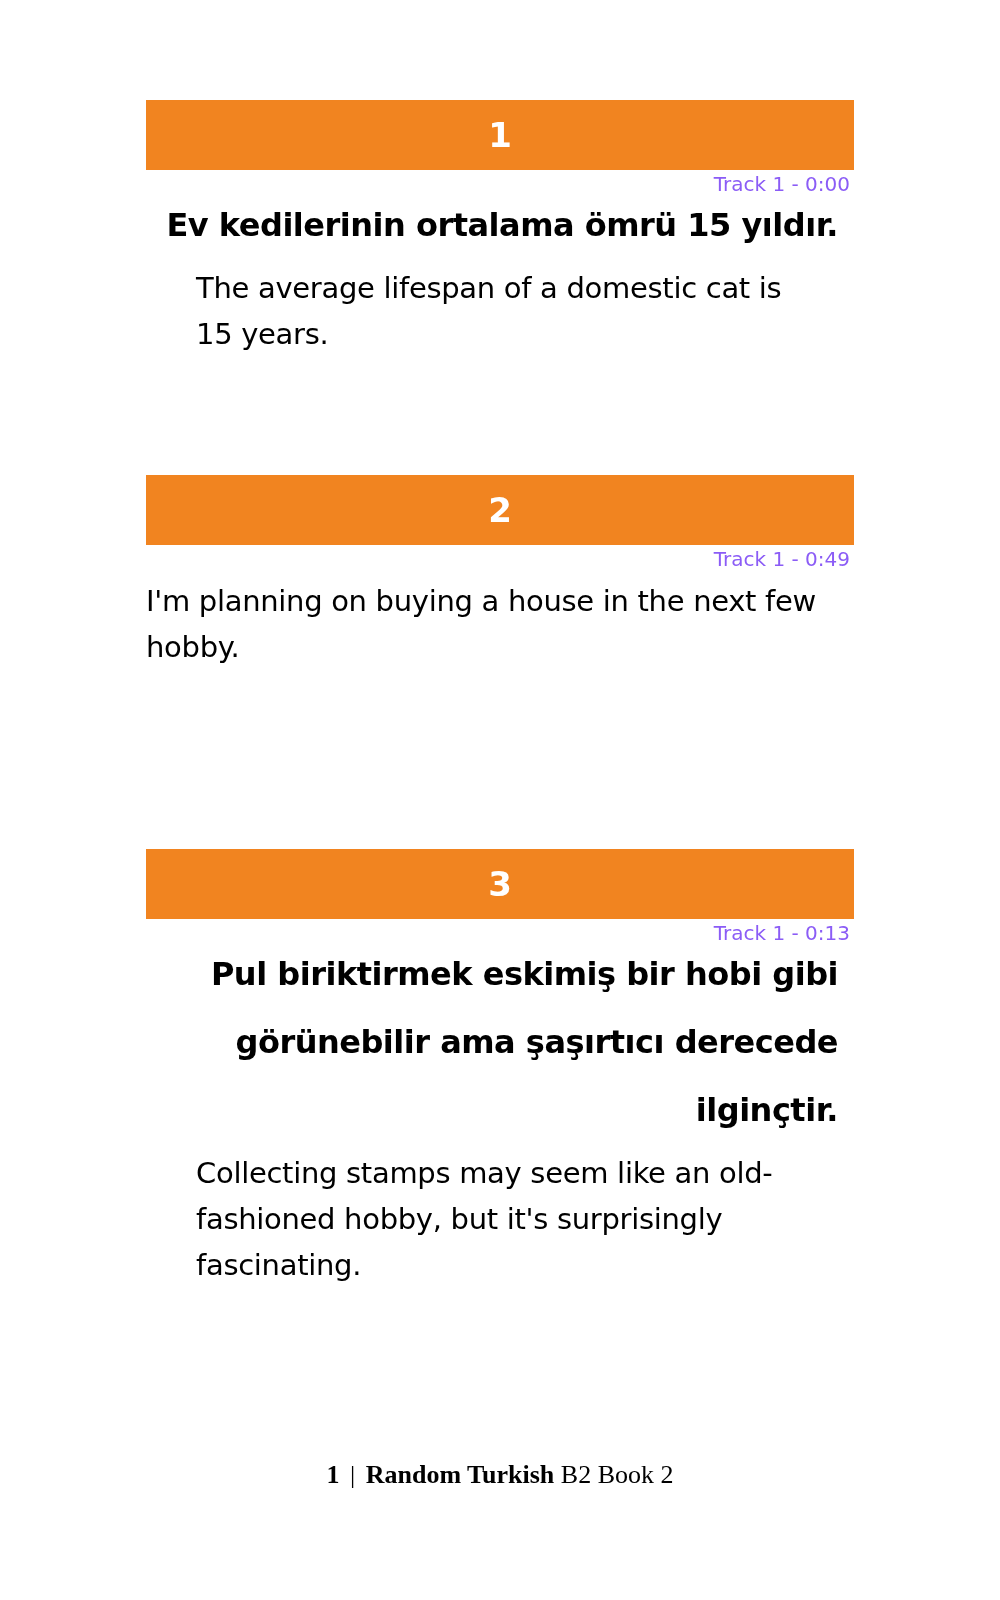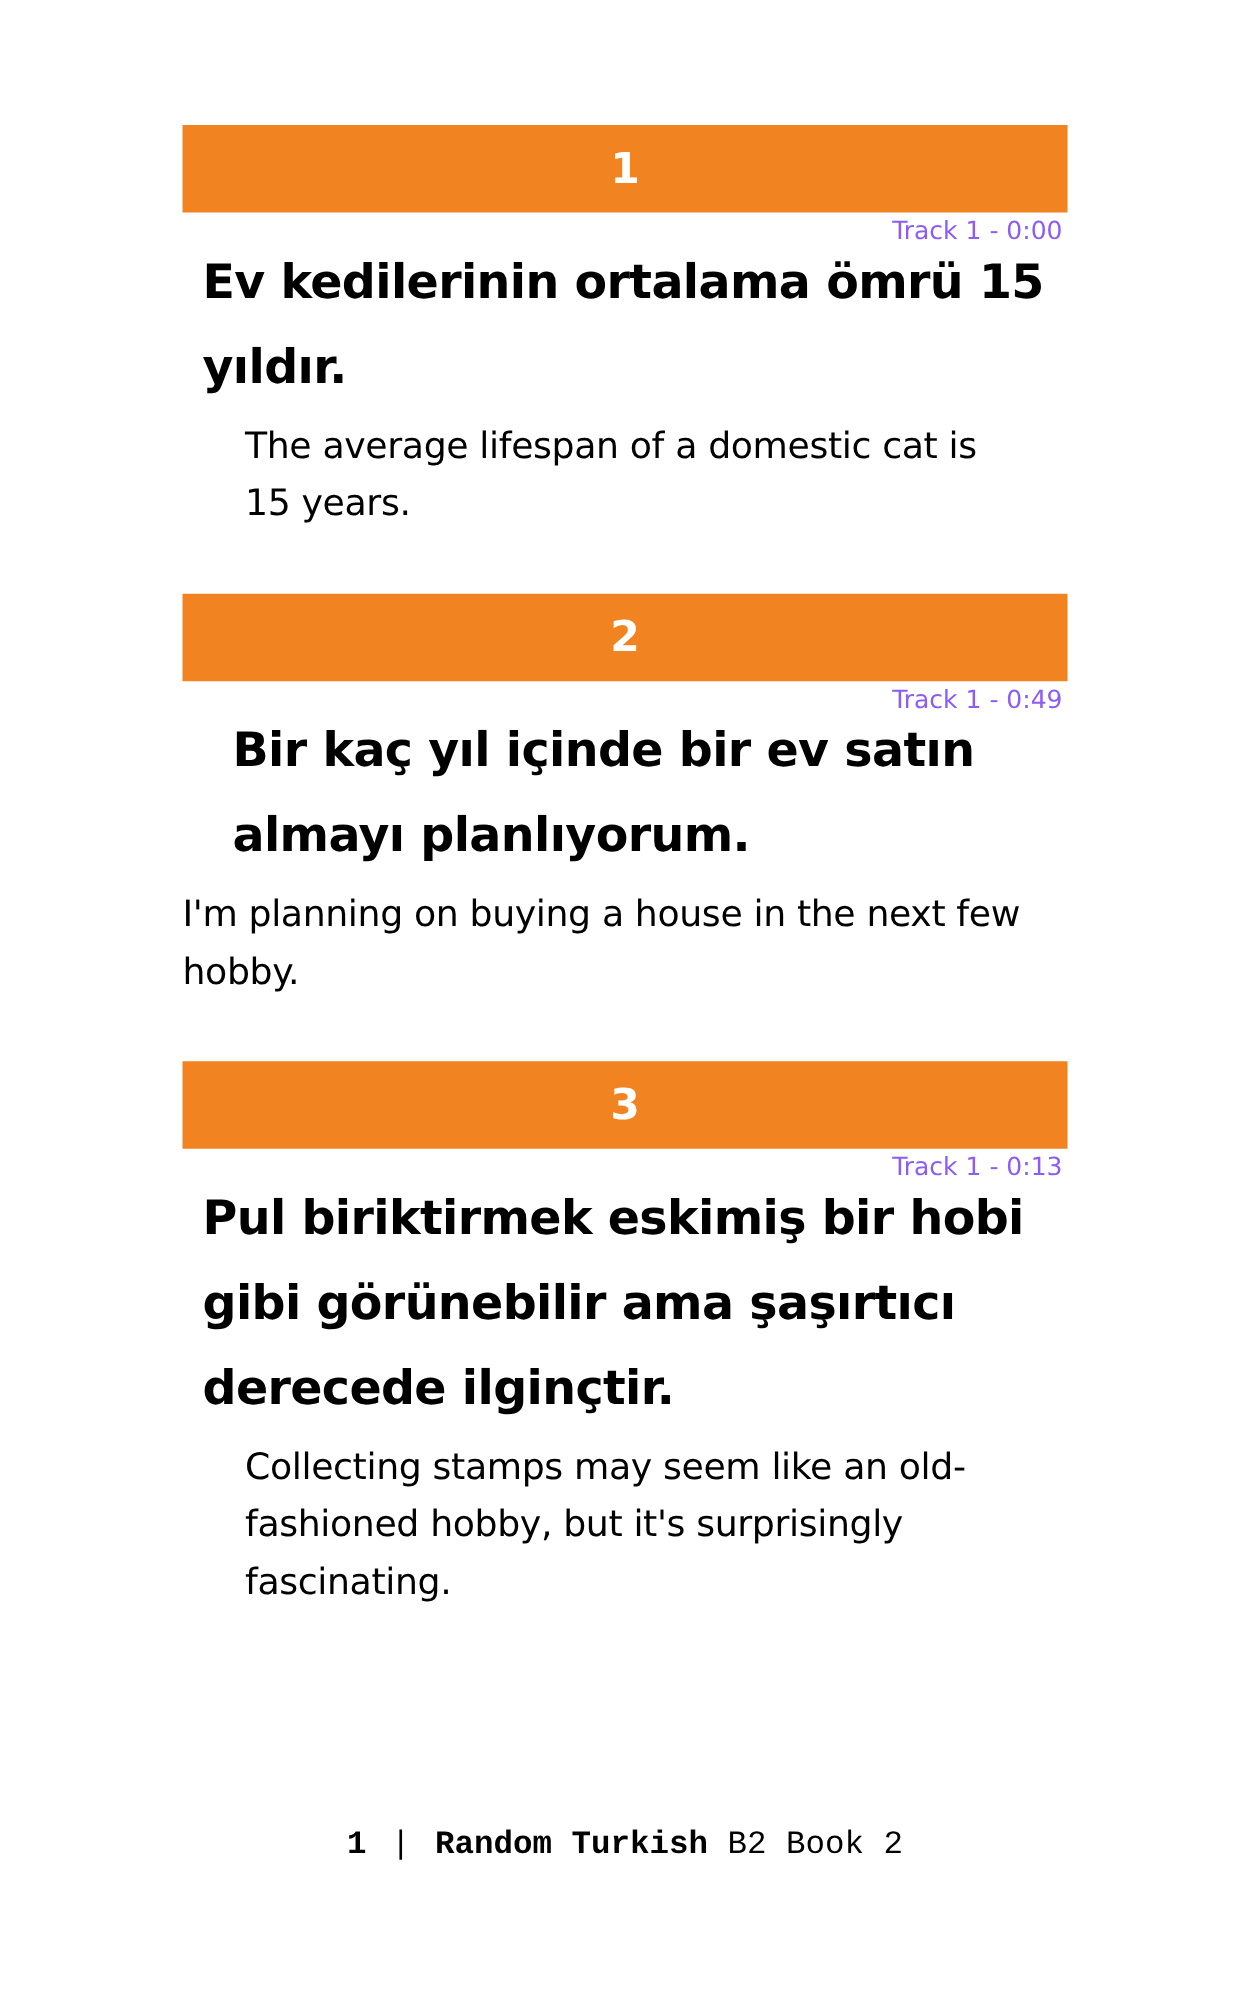--- a/index.html
+++ b/index.html
@@ -34,23 +34,23 @@
     .track {
       text-align: right;
       font-size: 20px;
       line-height: 26px;
       margin-top: 1px;
       padding-right: 4px;
       color: #8b5cf6;
       font-family: "DejaVu Sans", sans-serif;
     }
     .tr {
-      text-align: left;
+      text-align: right;
       font-weight: bold;
-      font-size: 38px;
+      font-size: 32px;
       line-height: 68px;
       letter-spacing: -0.5px;
       margin-top: -6px;
       padding: 0 16px;
       font-family: "DejaVu Sans", sans-serif;
     }
     .en {
       font-size: 29px;
       line-height: 46px;
       margin-top: 6px;
@@ -60,21 +60,21 @@
     .tr.narrow { padding: 0 40px; }
     .en.narrow { padding: 0 50px; }
     .footer {
       position: absolute;
       top: 1455px;
       left: 0;
       width: 1000px;
       text-align: center;
       font-size: 26px;
       line-height: 40px;
-      font-family: Liberation Mono, monospace;
+      font-family: Liberation Serif, serif;
     }
     .footer .b { font-weight: bold; }
     .footer .sep { font-weight: normal; margin: 0 4px; }
   </style>
 </head>
 <body>
 
 <div class="entry" style="top:100px;">
   <div class="num-bar">
     <span>1</span>
@@ -82,21 +82,20 @@
   <div class="track">Track 1 - 0:00</div>
   <div class="tr">Ev kedilerinin ortalama ömrü 15 yıldır.</div>
   <div class="en narrow">The average lifespan of a domestic cat is 15 years.</div>
 </div>
 
 <div class="entry" style="top:475px;">
   <div class="num-bar">
     <span>2</span>
   </div>
   <div class="track">Track 1 - 0:49</div>
-  <div class="tr narrow">Bir kaç yıl içinde bir ev satın almayı planlıyorum.</div>
   <div class="en">I'm planning on buying a house in the next few hobby.</div>
 </div>
 
 <div class="entry" style="top:849px;">
   <div class="num-bar">
     <span>3</span>
   </div>
   <div class="track">Track 1 - 0:13</div>
   <div class="tr">Pul biriktirmek eskimiş bir hobi gibi görünebilir ama şaşırtıcı derecede ilginçtir.</div>
   <div class="en narrow">Collecting stamps may seem like an old-fashioned hobby, but it's surprisingly fascinating.</div>

